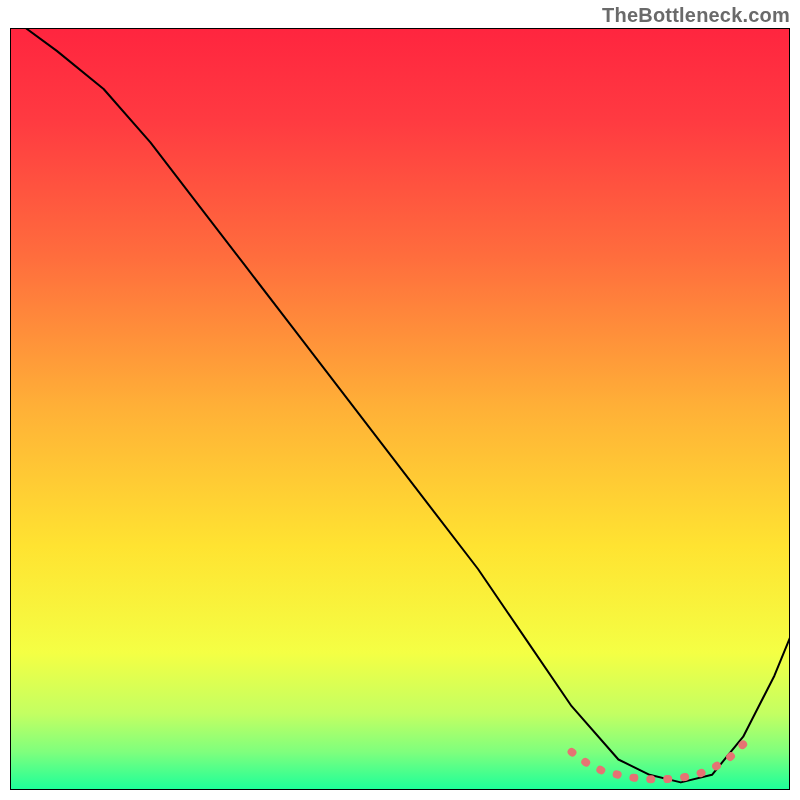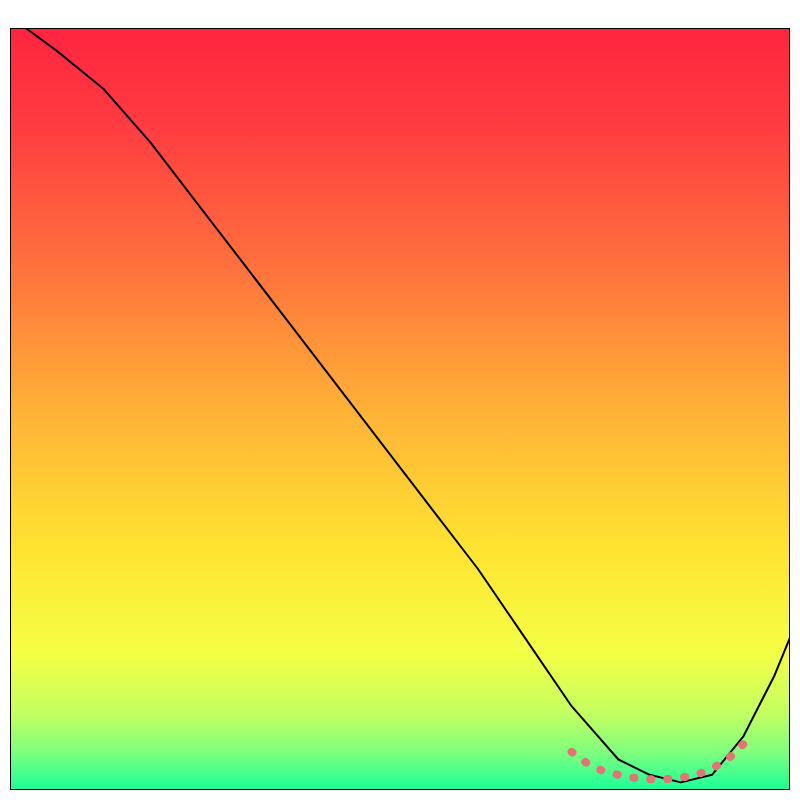--- a/index.html
+++ b/index.html
@@ -31,20 +31,21 @@
     left: 10px;
     width: 780px;
     height: 762px;
     display: block;
   }
 </style>
 </head>
 <body>
 
 <div class="stage">
+  <div class="watermark">TheBottleneck.com</div>
 
   <svg class="plot" viewBox="0 0 780 762" preserveAspectRatio="none">
     <defs>
       <linearGradient id="bg-grad" x1="0" y1="0" x2="0" y2="1">
 
       <stop offset="0.0%" stop-color="#ff253f"></stop>
           <stop offset="12.0%" stop-color="#ff3a41"></stop>
           <stop offset="30.0%" stop-color="#ff6d3d"></stop>
           <stop offset="50.0%" stop-color="#ffb137"></stop>
           <stop offset="68.0%" stop-color="#ffe331"></stop>

